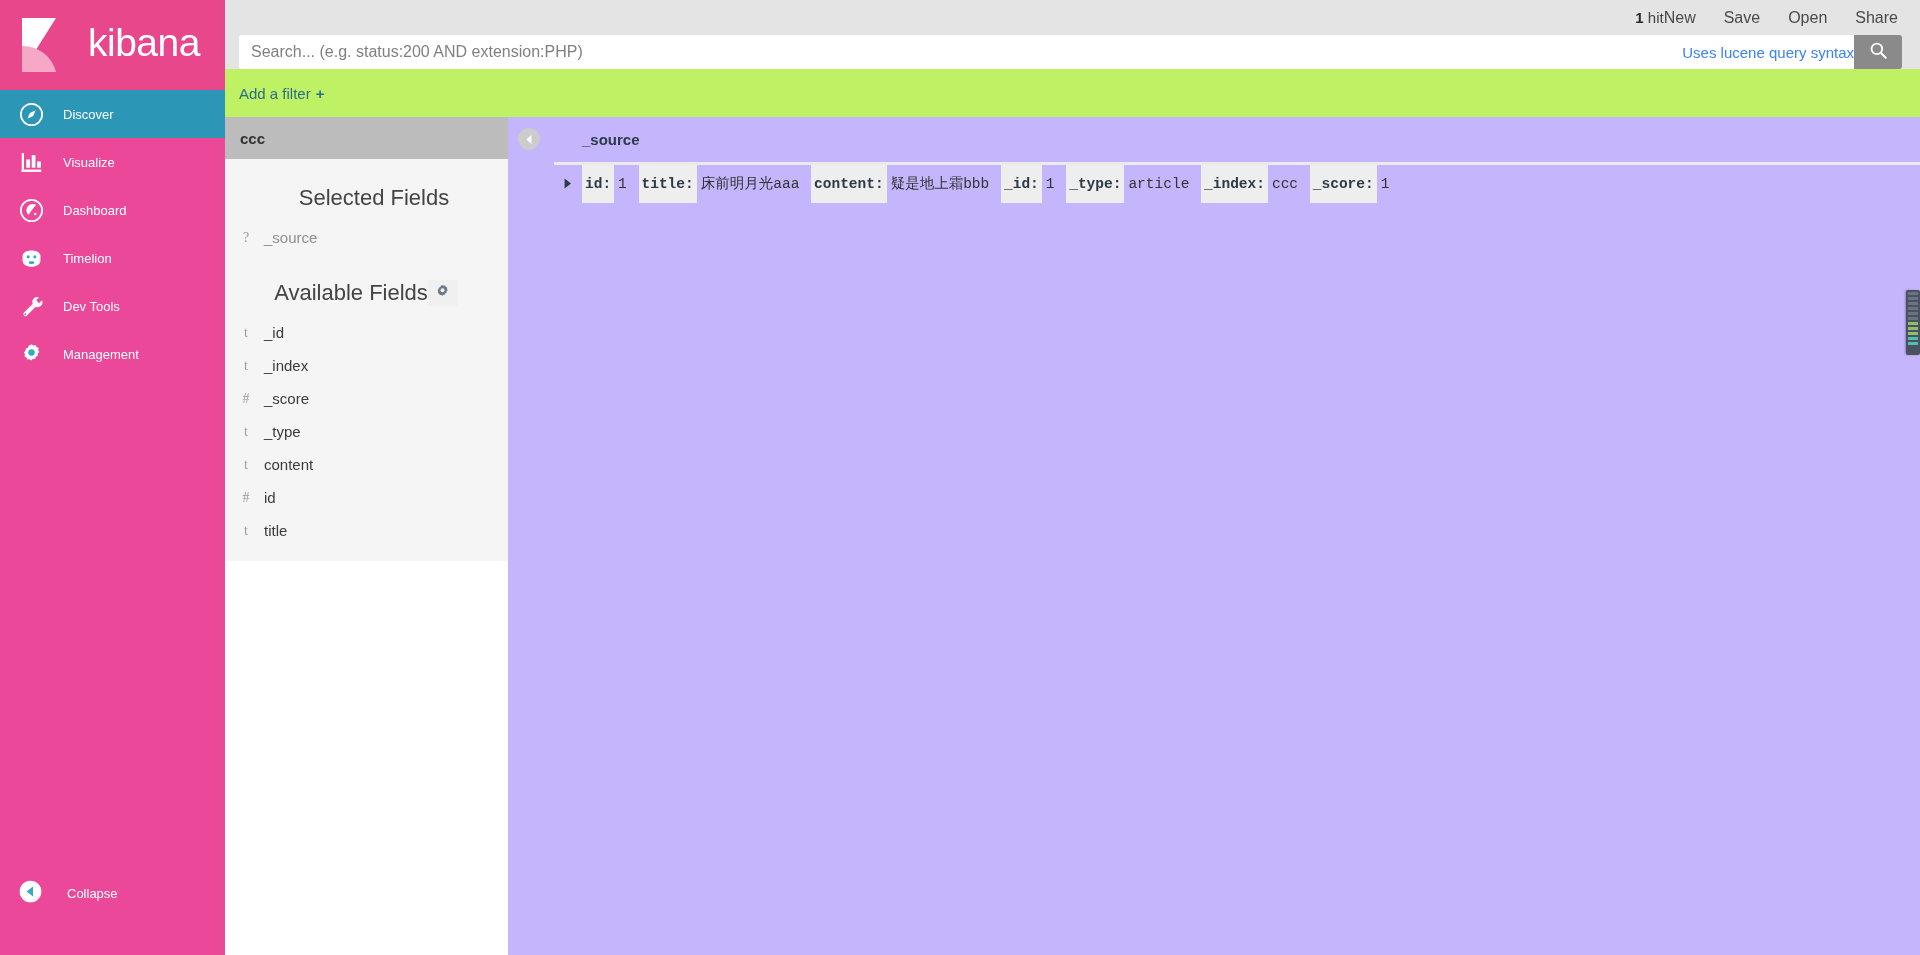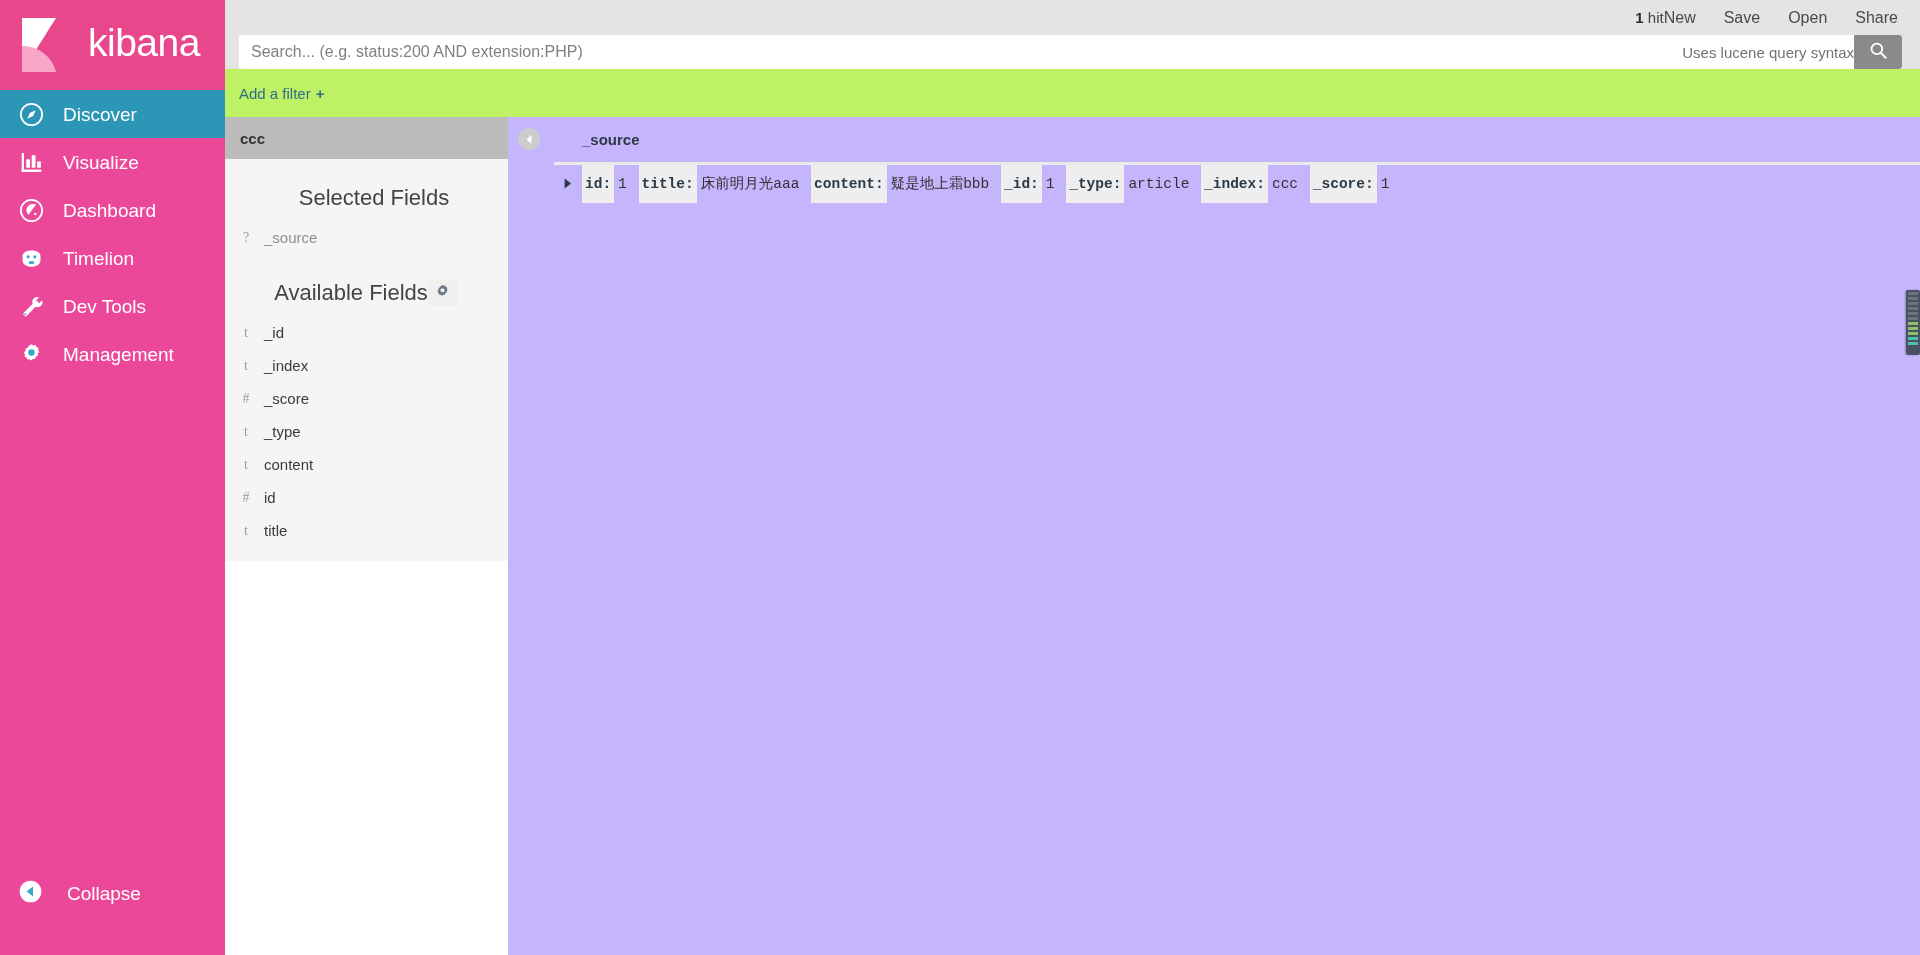--- a/index.html
+++ b/index.html
@@ -50,21 +50,21 @@
     cursor: pointer;
   }
   .nav-item.active { background: #2b96b5; }
   .nav-item .nav-ico {
     width: 26px; height: 26px; flex: 0 0 26px;
     display: flex; align-items: center; justify-content: center;
   }
   .nav-item .nav-ico svg { display: block; }
   .nav-label {
     color: #ffffff;
-    font-size: 19px;
+    font-size: 13px;
     line-height: 1;
     font-weight: 400;
     white-space: nowrap;
   }
   .nav-spacer { flex: 1 1 auto; }
   .nav-collapse {
     height: 48px;
     display: flex;
     align-items: center;
     padding-left: 18px;
@@ -123,21 +123,21 @@
     background: transparent;
     font-family: "Liberation Sans", sans-serif;
     font-size: 16px;
     color: #333;
     padding: 0 12px;
     min-width: 0;
   }
   .query-input::placeholder { color: #808080; opacity: 1; }
   .lucene-link {
     font-size: 15px;
-    color: #737373;
+    color: #3b82f6;
     text-decoration: none;
     white-space: nowrap;
     cursor: pointer;
   }
   .search-btn {
     width: 48px;
     flex: 0 0 48px;
     background: #8a8a8a;
     border: 0;
     border-radius: 0 3px 3px 0;

